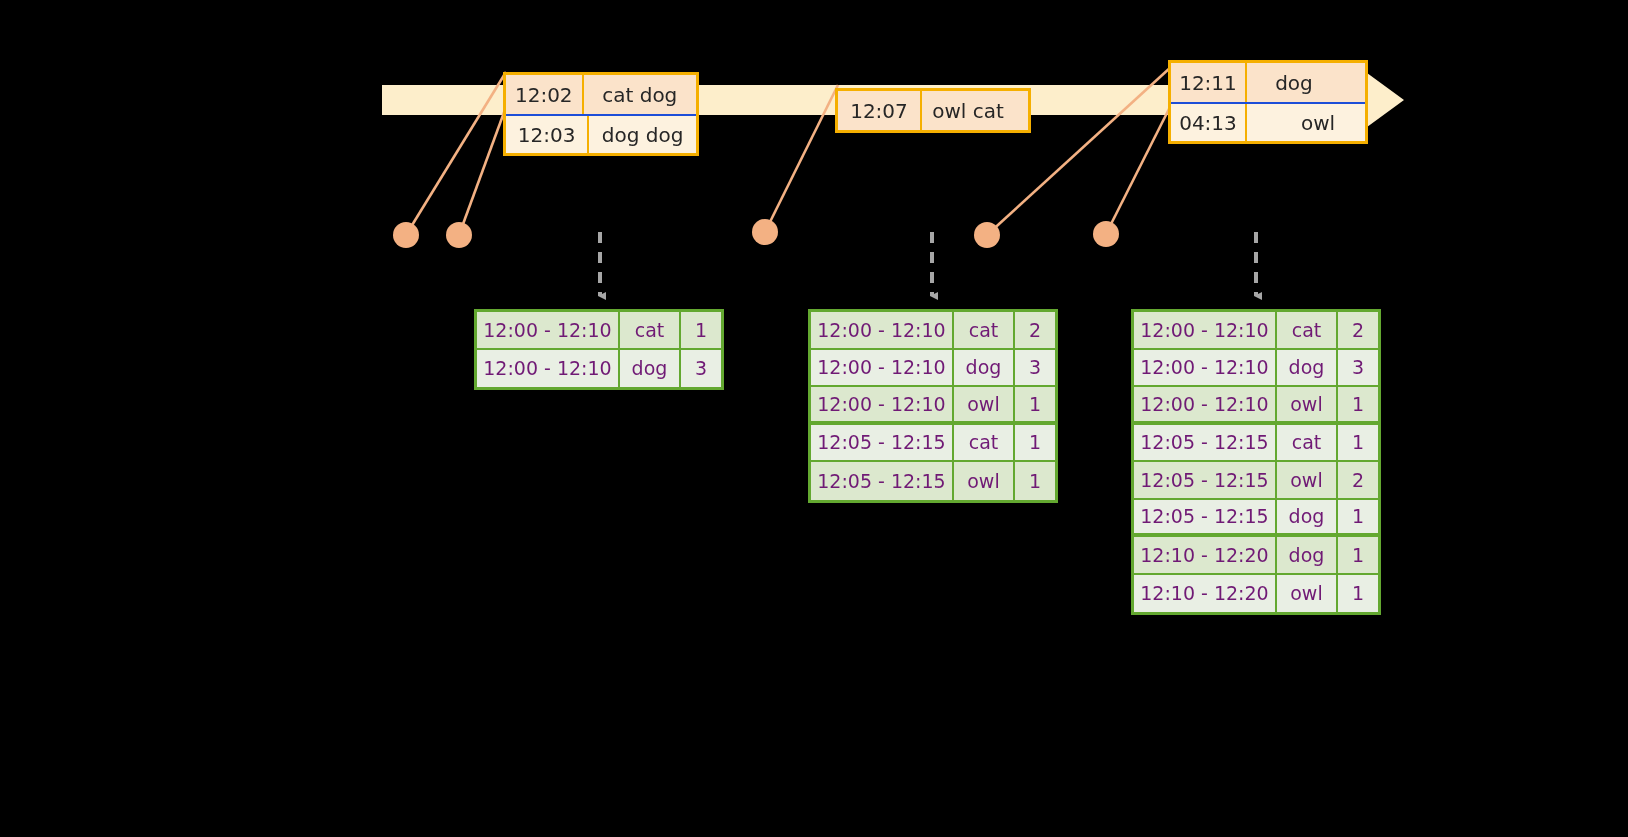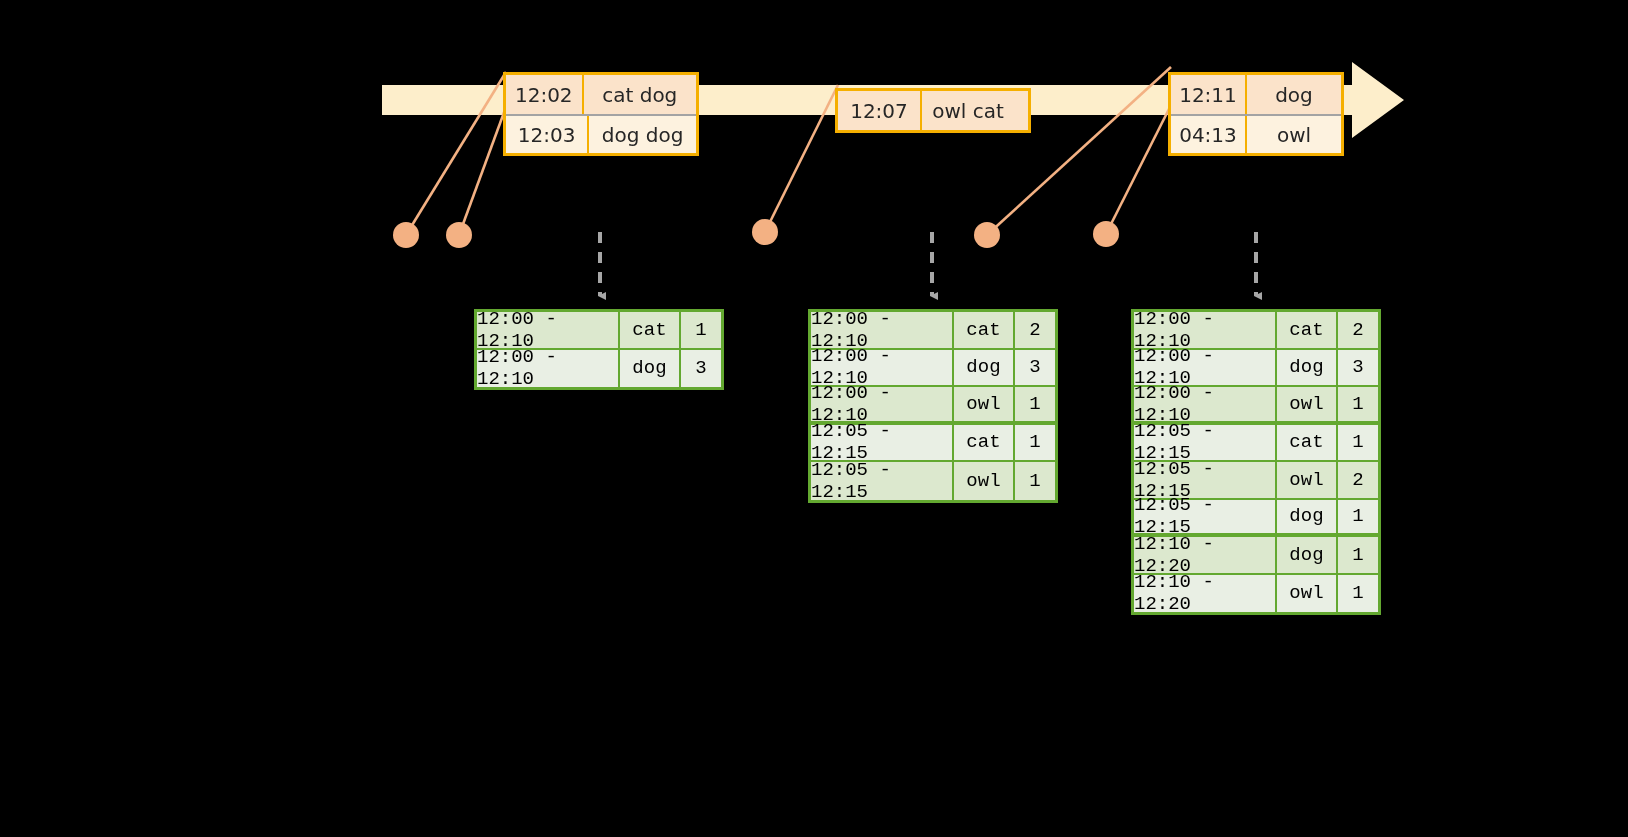--- a/index.html
+++ b/index.html
@@ -14,21 +14,21 @@
   .event-group{
     position:absolute;
     border:3px solid #F5AF00;
     box-sizing:border-box;
     background:#FDF2DF;
     z-index:5;
   }
   .event-row{display:flex;height:39px;box-sizing:border-box;}
   .event-row.alt{background:#FBE3CA;}
   .event-row.plain{background:#FDF2DF;}
-  .event-row + .event-row{border-top:2px solid #a3a3a3;}
+  .event-row + .event-row{border-top:2px solid #1d4ed8;justify-content:space-between;}
   .ev-time{
     display:flex;align-items:center;justify-content:center;
     border-right:2px solid #F5AF00;
     color:#262626;font-size:20px;box-sizing:border-box;
   }
   .ev-words{
     display:flex;align-items:center;justify-content:center;
     color:#262626;font-size:20px;box-sizing:border-box;
   }
 
@@ -38,22 +38,22 @@
     border:3px solid #63A830;
     box-sizing:border-box;
     background:#63A830;
     z-index:4;
   }
   .rrow{display:flex;height:37.5px;box-sizing:border-box;}
   .rrow.shade{background:#DCE8CE;}
   .rrow.light{background:#E9EFE4;}
   .rcell{
     display:flex;align-items:center;justify-content:center;
-    color:#000000;font-size:19px;box-sizing:border-box;
-    border-right:2px solid #63A830;border-bottom:2px solid #63A830;font-family:Liberation Mono, monospace;
+    color:#701a75;font-size:19px;box-sizing:border-box;
+    border-right:2px solid #63A830;border-bottom:2px solid #63A830;
   }
   .rcell:last-child{border-right:none;}
   .rrow:last-child .rcell{border-bottom:none;}
   .rrow.grpend .rcell{border-bottom:4px solid #63A830;}
   .c-win{width:150px;}
   .c-word{width:64px;}
   .c-cnt{width:42px;}
 </style>
 </head>
 <body>
@@ -105,21 +105,21 @@
     </div>
   </div>
 
   <div class="event-group" style="left:835px;top:88px;width:196px;">
     <div class="event-row alt">
       <div class="ev-time" style="width:84px">12:07</div>
       <div class="ev-words" style="width:92px">owl cat</div>
     </div>
   </div>
 
-  <div class="event-group" style="left:1168px;top:60px;width:176px;margin-top:12px;">
+  <div class="event-group" style="left:1168px;top:60px;width:200px;">
     <div class="event-row alt">
       <div class="ev-time" style="width:76px">12:11</div>
       <div class="ev-words" style="width:94px">dog</div>
     </div>
     <div class="event-row plain">
       <div class="ev-time" style="width:76px">04:13</div>
       <div class="ev-words" style="width:94px">owl</div>
     </div>
   </div>
 

